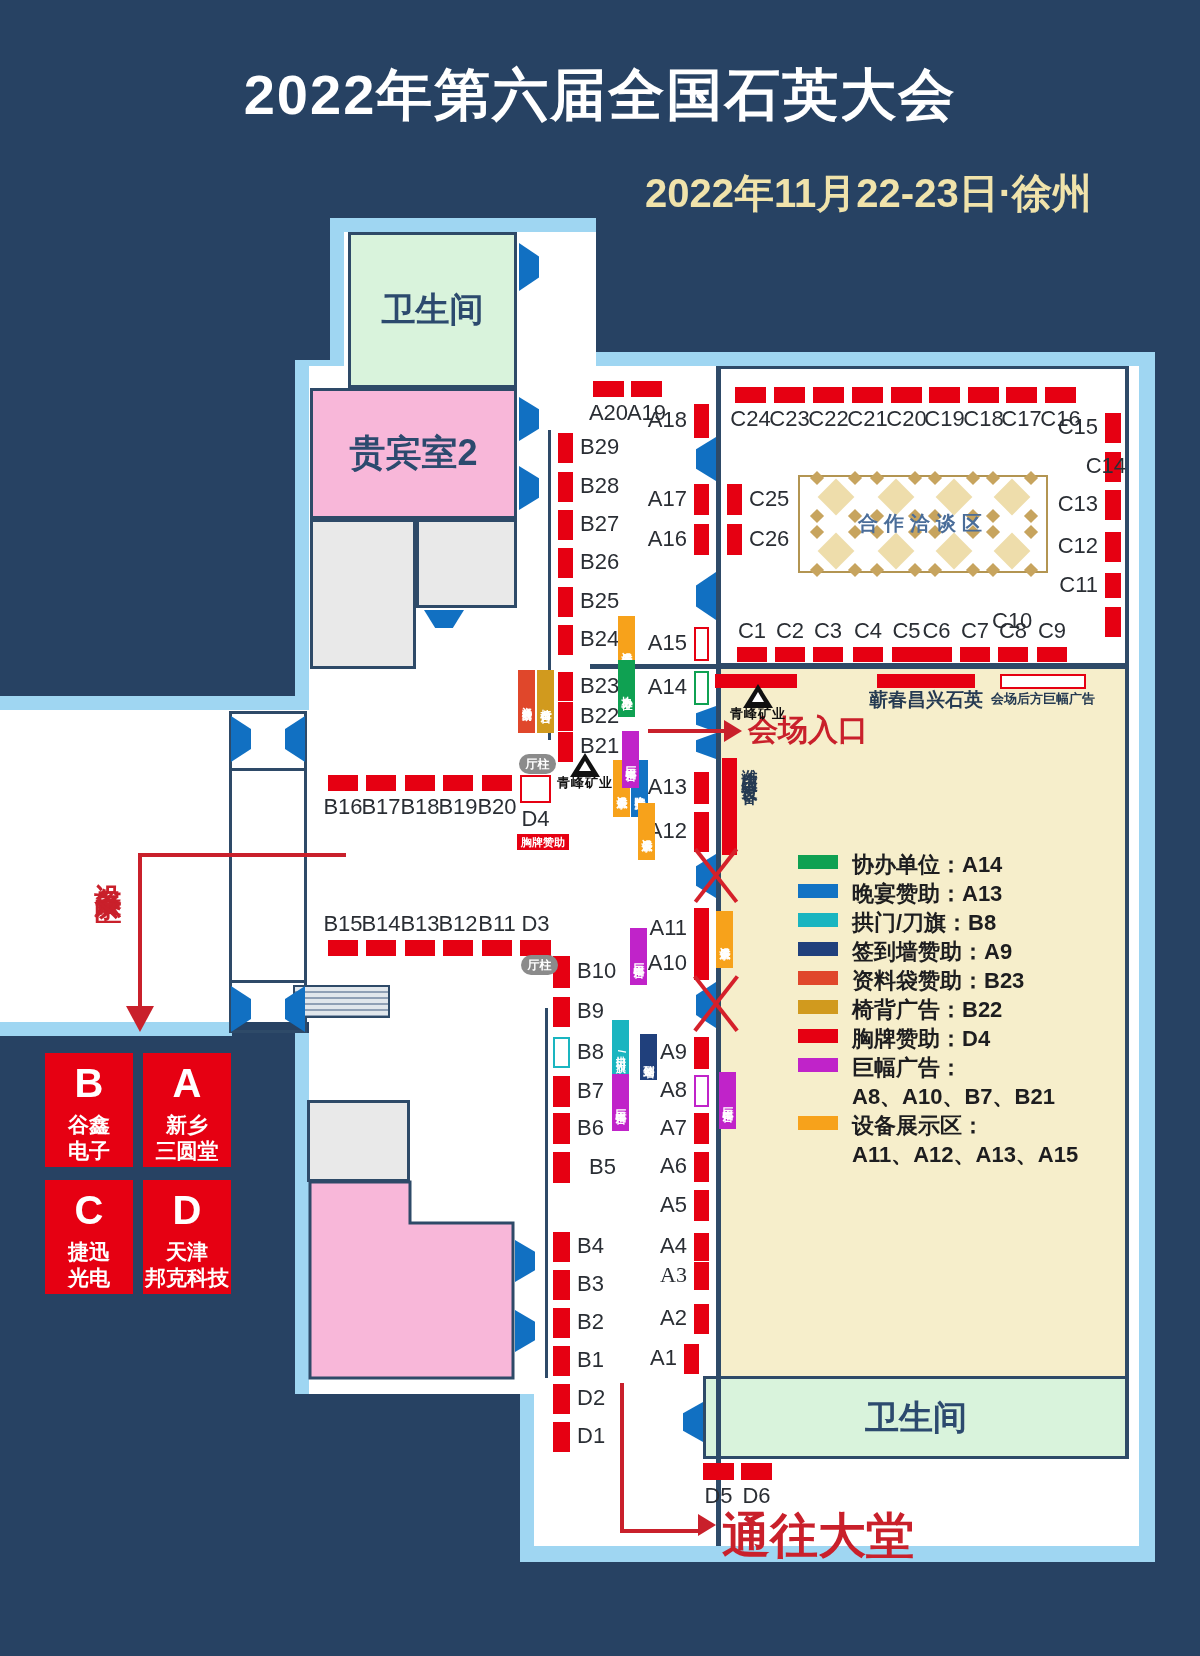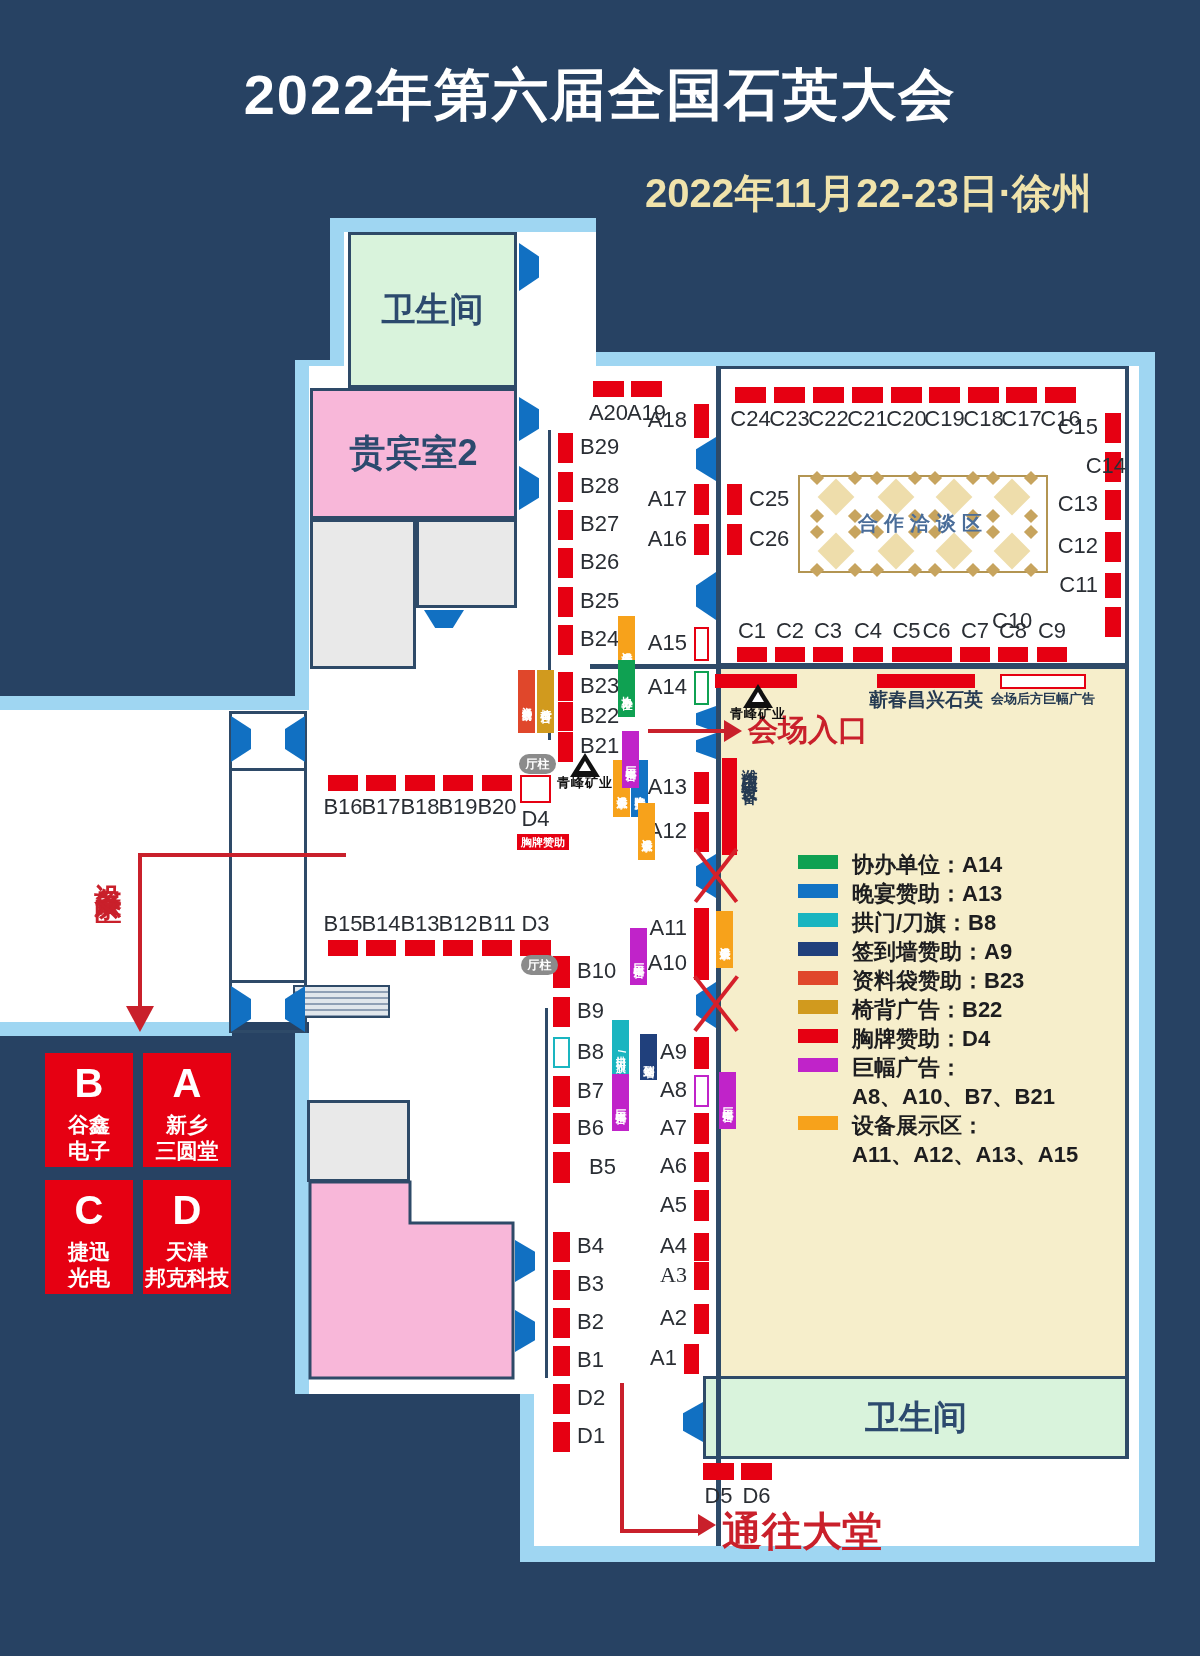--- a/index.html
+++ b/index.html
@@ -351,21 +351,21 @@
     <div class="tag" style="left: 517px; top: 834px; width: 52px; height: 16px; background: rgb(230, 0, 18);">胸牌赞助</div>
     <div class="ar" style="left: 648px; top: 729px; width: 78px; height: 4px;"></div>
     <div class="ar" style="left: 138px; top: 853px; width: 208px; height: 4px;"></div>
     <div class="ar" style="left: 138px; top: 853px; width: 4px; height: 158px;"></div>
     <div class="ar" style="left: 620px; top: 1383px; width: 4px; height: 150px;"></div>
     <div class="ar" style="left: 620px; top: 1529px; width: 82px; height: 4px;"></div>
     <div class="tri r" style="left: 724px; top: 720px;"></div>
     <div class="tri d" style="left: 126px; top: 1006px;"></div>
     <div class="tri r" style="left: 698px; top: 1514px;"></div>
     <div class="ann" style="left: 748px; top: 713px; font-size: 30px; color: rgb(201, 32, 43); font-weight: 800;">会场入口</div>
-    <div class="ann" style="left: 722px; top: 1508px; font-size: 40px; color: rgb(201, 32, 43); font-weight: 800;">通往大堂</div>
+    <div class="ann" style="left: 722px; top: 1508px; font-size: 48px; color: rgb(201, 32, 43); font-weight: 800;">通往大堂</div>
     <div class="ann v" style="left: 92px; top: 862px; font-size: 27px; color: rgb(201, 32, 43); font-weight: 800;">设备展示区</div>
     <div class="ann v" style="left: 740px; top: 756px; font-size: 16px; color: rgb(37, 58, 82); font-weight: 700;">潍坊国特设备</div>
     <div class="ann" style="left: 798px; top: 512px; font-size: 20px; color: rgb(74, 109, 153); font-weight: 700; width: 250px; text-align: center; letter-spacing: 6px;">合作洽谈区</div>
     <div class="ann" style="left: 868px; top: 689px; font-size: 19px; color: rgb(37, 58, 82); font-weight: 700; width: 116px; text-align: center;">蕲春昌兴石英</div>
     <div class="ann" style="left: 984px; top: 692px; font-size: 13px; color: rgb(37, 58, 82); font-weight: 600; width: 118px; text-align: center;">会场后方巨幅广告</div>
     <div class="pill" style="left: 519px; top: 754px; width: 37px; height: 20px;">厅柱</div>
     <div class="pill" style="left: 521px; top: 955px; width: 37px; height: 20px;">厅柱</div>
     <div class="lg-sw" style="left: 798px; top: 855px; background: rgb(15, 161, 82);"></div>
     <div class="lg-tx" style="left: 852px; top: 850px;">协办单位：A14</div>
     <div class="lg-sw" style="left: 798px; top: 884px; background: rgb(18, 115, 196);"></div>

